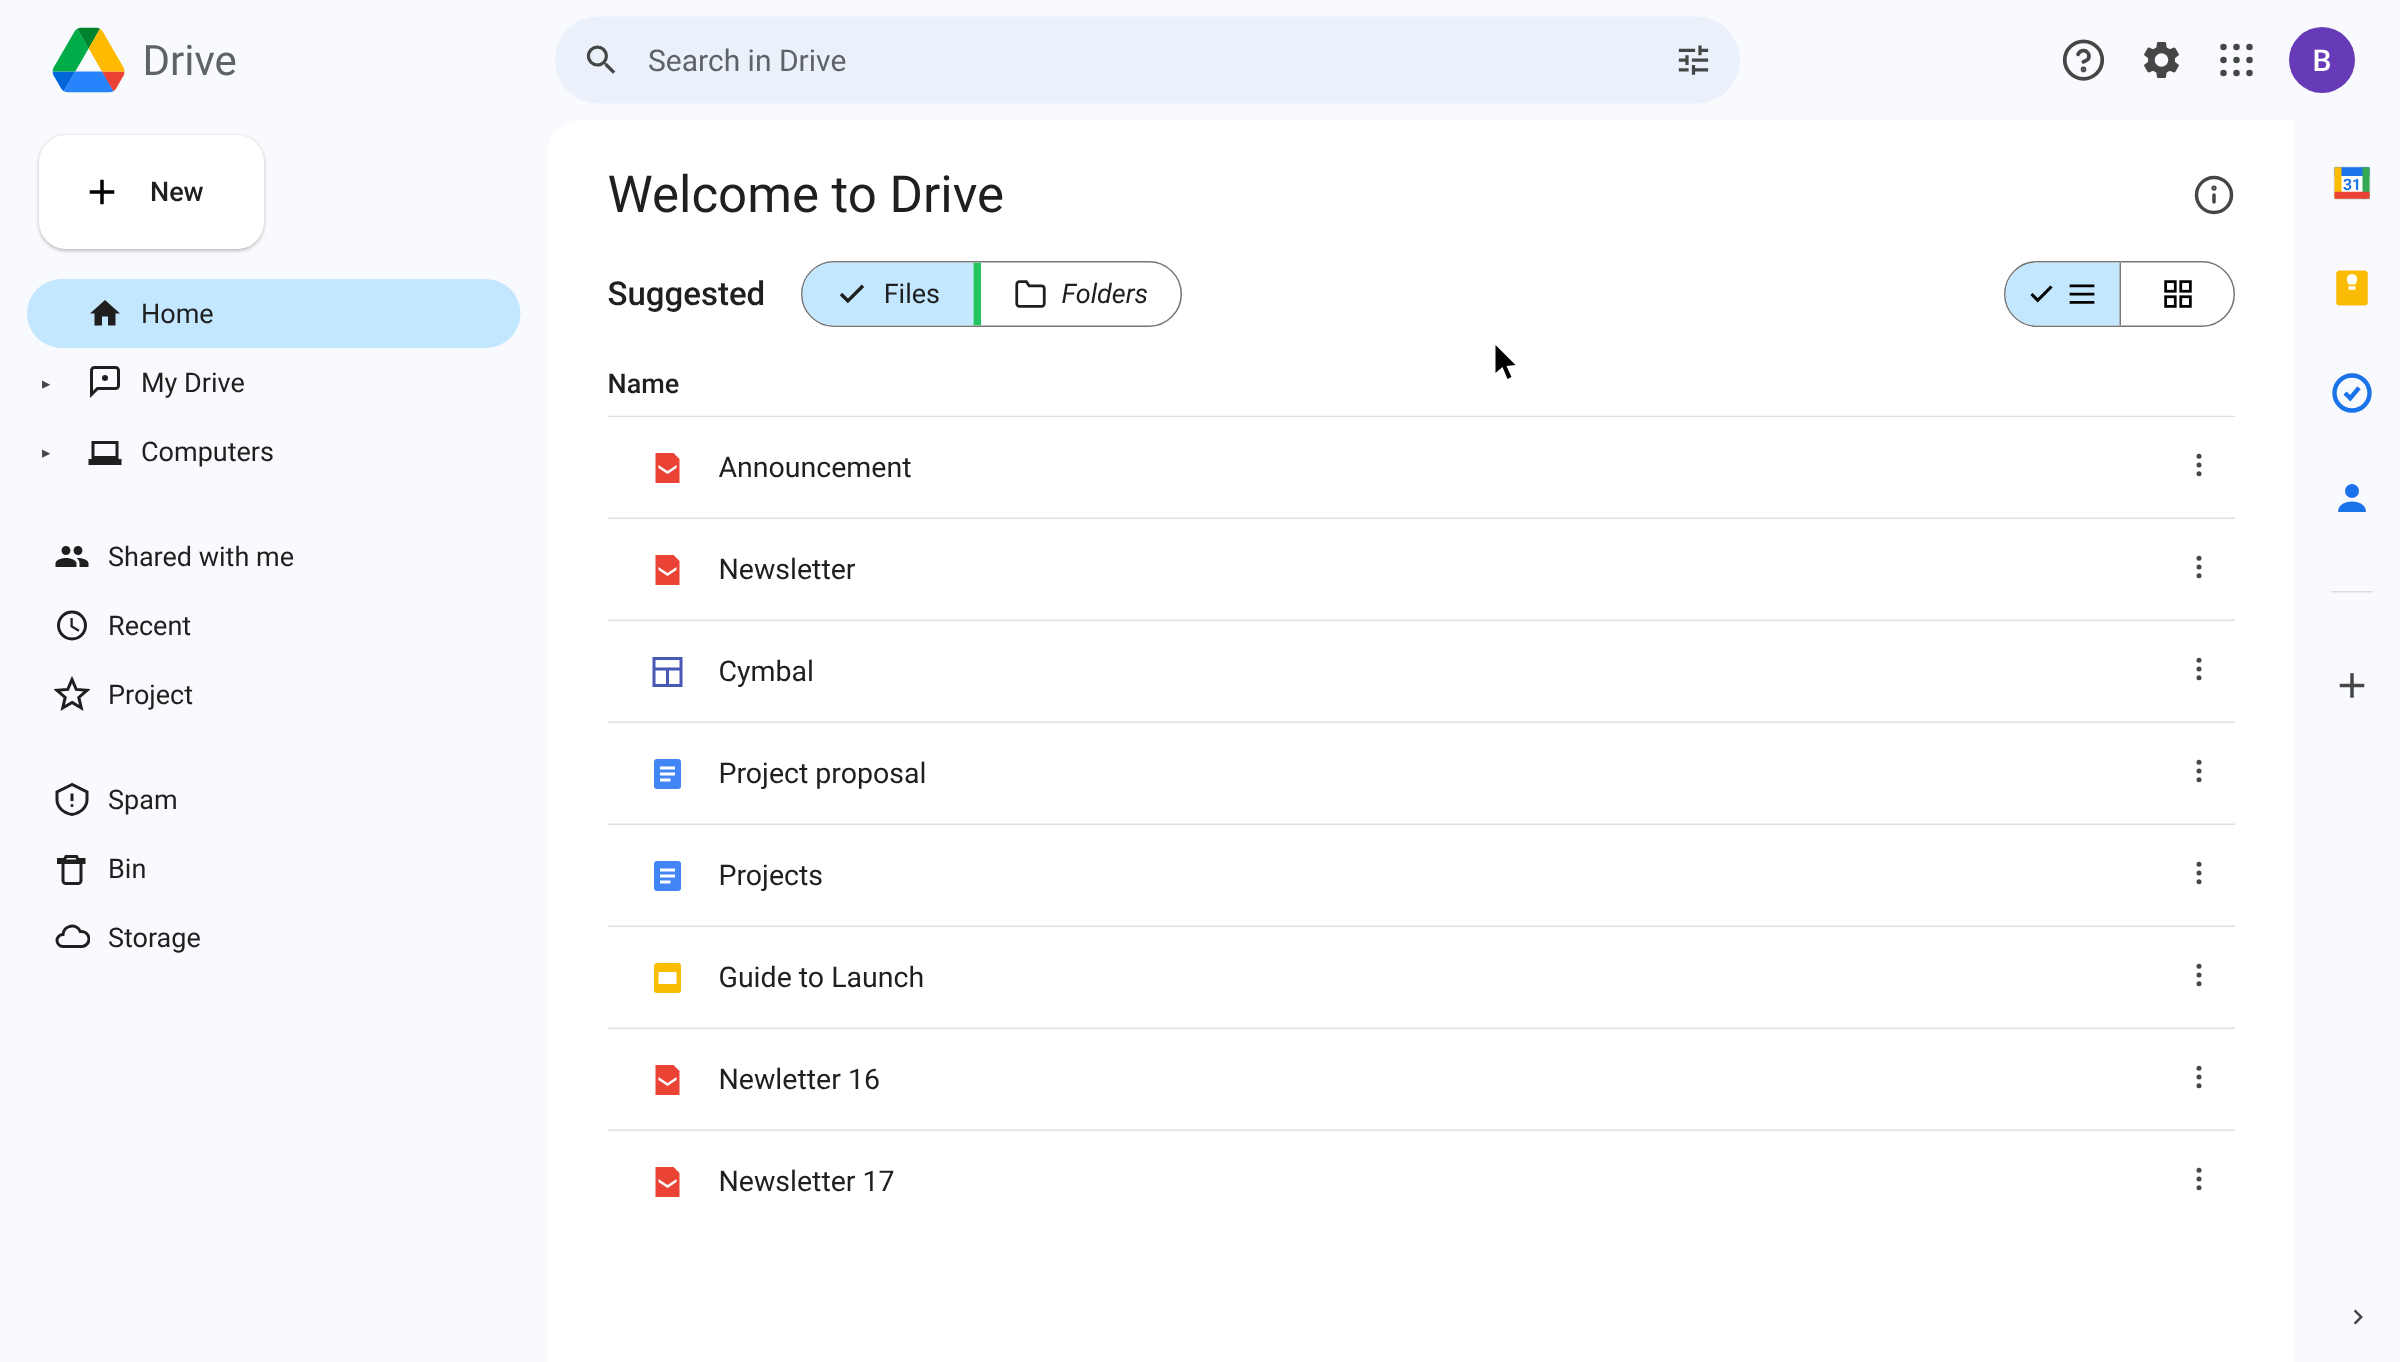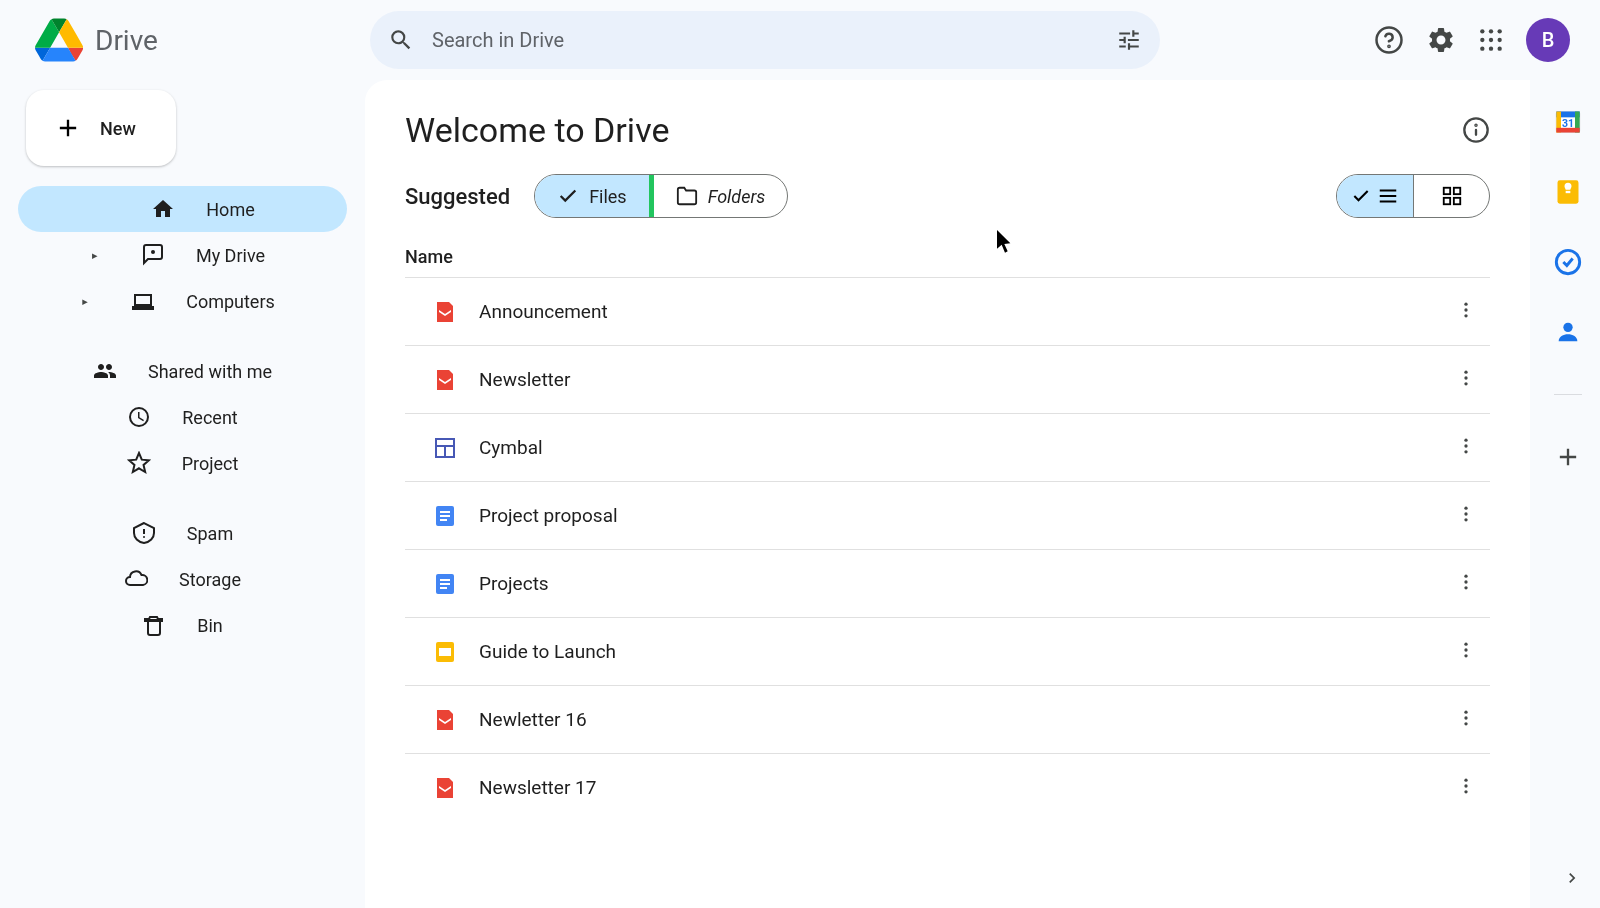--- a/index.html
+++ b/index.html
@@ -119,24 +119,23 @@
       font-weight: 500;
       color: #1f1f1f;
     }
     .nav-item {
       display: flex;
       align-items: center;
       height: 46px;
       border-radius: 30px;
       padding: 0 18px;
       cursor: pointer;
-      gap: 31px;
+      gap: 12px;
       font-size: 18px;
       color: #1f1f1f;
-      justify-content: center;
     }
     .nav-item.active {
       background: #c2e7ff;
     }
     .nav-item .expand-caret {
       width: 18px;
       color: #444746;
       font-size: 11px;
       margin-left: -8px;
     }
@@ -475,33 +474,33 @@
               <line x1="12" y1="8" x2="12" y2="13" stroke="currentColor" stroke-width="2"></line>
               <circle cx="12" cy="16" r="1" fill="currentColor"></circle>
             </svg>
       </span>
       <span>Spam</span>
     </div>
         <div class="nav-item no-caret">
 
       <span class="nav-icon">
         <svg width="24" height="24" viewBox="0 0 24 24" fill="currentColor">
+              <path d="M6 7h12v13a2 2 0 01-2 2H8a2 2 0 01-2-2V7zm3-3h6l1 2h4v2H3V6h4l1-2z" fill="none" stroke="currentColor" stroke-width="2"></path>
+            </svg>
+      </span>
+      <span>Bin</span>
+    </div>
+        <div class="nav-item no-caret">
+
+      <span class="nav-icon">
+        <svg width="24" height="24" viewBox="0 0 24 24" fill="currentColor">
               <path d="M19 18H6a4 4 0 010-8 6 6 0 0111.5-2A4.5 4.5 0 0119 18z" fill="none" stroke="currentColor" stroke-width="2"></path>
             </svg>
       </span>
       <span>Storage</span>
-    </div>
-        <div class="nav-item no-caret">
-
-      <span class="nav-icon">
-        <svg width="24" height="24" viewBox="0 0 24 24" fill="currentColor">
-              <path d="M6 7h12v13a2 2 0 01-2 2H8a2 2 0 01-2-2V7zm3-3h6l1 2h4v2H3V6h4l1-2z" fill="none" stroke="currentColor" stroke-width="2"></path>
-            </svg>
-      </span>
-      <span>Bin</span>
     </div>
       </div>
 
   </div>
 
   <div class="main">
     <div class="main-header">
       <div class="page-title">Welcome to Drive</div>
       <svg class="info-icon" width="28" height="28" viewBox="0 0 24 24" fill="none" stroke="currentColor" stroke-width="2">
         <circle cx="12" cy="12" r="10"></circle>

